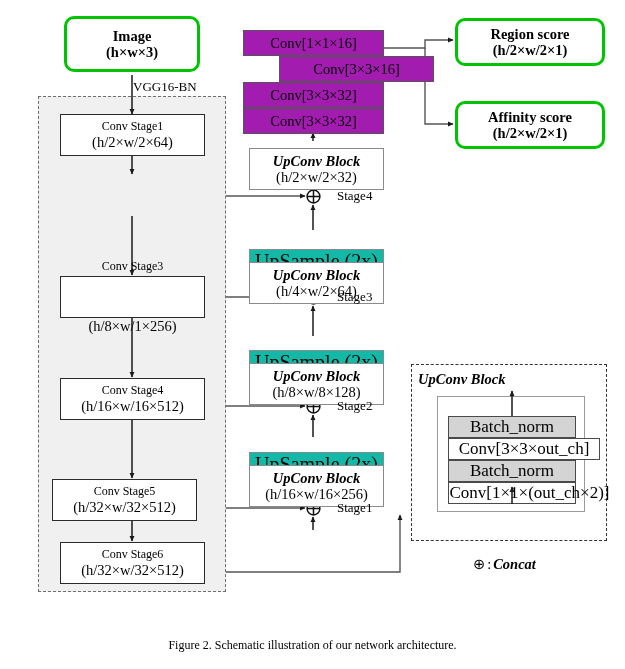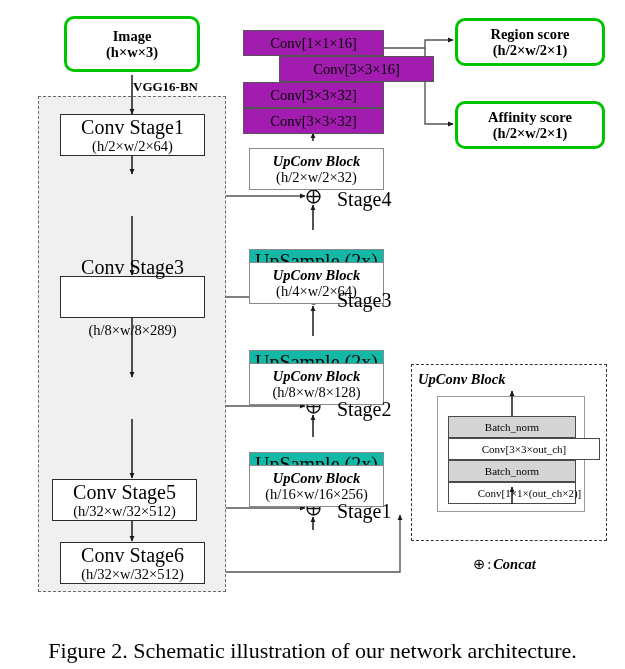--- a/index.html
+++ b/index.html
@@ -7,67 +7,67 @@
        font-family:"Liberation Serif",serif;color:#000;}
 
   #figure{position:absolute;left:0;top:0;width:625px;height:669px;}
 
   
   .box{position:absolute;box-sizing:border-box;display:flex;
        flex-direction:column;align-items:center;justify-content:center;
        text-align:center;line-height:1.12;background:#fff;}
 
   .blk{border:1.4px solid #2b2b2b;font-size:14.5px;}
-  .blk .l1{font-size:20px;}
+  .blk .l1{font-size:12px;}
   .blk .l2{font-size:14.5px;}
 
   
   .green{border:3px solid #00c400;border-radius:10px;background:#fff;
          font-weight:bold;font-size:14.5px;}
   .green .l2{font-weight:bold;}
 
   
   .vgg-region{position:absolute;box-sizing:border-box;
       border:1.6px dashed #6e6e6e;background:#f0f0f0;}
-  .vgg-label{position:absolute;font-weight:bold;font-size:13px;}
+  .vgg-label{position:absolute;font-weight:normal;font-size:13px;}
 
   
   .convrow{position:absolute;box-sizing:border-box;border:1.3px solid #555;
       background:#a21caf;display:flex;align-items:center;justify-content:center;
       font-size:14.5px;}
 
   
   .upsample{position:absolute;box-sizing:border-box;border:1.3px solid #8a8a8a;
       background:#14b8a6;display:flex;align-items:center;justify-content:center;
       font-size:20px;margin-top:12px;}
 
   .upconv{position:absolute;box-sizing:border-box;border:1.3px solid #8a8a8a;
       background:#fff;display:flex;flex-direction:column;align-items:center;
       justify-content:center;text-align:center;line-height:1.12;font-size:14.5px;}
   .upconv .t{font-weight:bold;font-style:italic;font-size:14.5px;}
 
-  .stagelbl{position:absolute;font-size:20px;white-space:nowrap;}
+  .stagelbl{position:absolute;font-size:13px;white-space:nowrap;}
 
   
   .legend-panel{position:absolute;box-sizing:border-box;
       border:1.5px dashed #333;background:#fff;}
   .legend-title{position:absolute;font-weight:bold;font-style:italic;font-size:14.5px;}
   .legend-outer{position:absolute;box-sizing:border-box;border:1.3px solid #9a9a9a;background:#fff;}
   .lrow{position:absolute;box-sizing:border-box;border:1.2px solid #4a4a4a;
-      display:flex;align-items:center;justify-content:center;font-size:11px;
+      display:flex;align-items:center;justify-content:center;font-size:17px;
       white-space:nowrap;}
   .lrow.gray{background:#d4d4d4;}
   .lrow.white{background:#fff;}
 
   .concat-legend{position:absolute;font-size:14.5px;white-space:nowrap;
       display:flex;align-items:center;gap:2px;}
   .concat-legend .w{font-weight:bold;font-style:italic;}
 
   .caption{position:absolute;left:0;width:625px;text-align:center;
-      font-size:22px;}
+      font-size:12px;}
 
   svg.wires{position:absolute;left:0;top:0;width:625px;height:669px;
       pointer-events:none;}
   .oplus{position:absolute;width:17px;height:17px;}
 </style>
 </head>
 <body>
 
 <div id="figure">
 
@@ -149,23 +149,27 @@
   </div>
 
   <div class="box blk" style="left:60px;top:114px;width:145px;height:42px;">
     <div class="l1">Conv Stage1</div>
     <div class="l2">(h/2×w/2×64)</div>
   </div>
 
 
   <div class="box blk" style="left:60px;top:276px;width:145px;height:42px;gap:44px;">
     <div class="l1">Conv Stage3</div>
-    <div class="l2">(h/8×w/8×289)</div>
-  </div>
-
+    <div class="l2">(h/8×w/1×256)</div>
+  </div>
+
+  <div class="box blk" style="left:60px;top:378px;width:145px;height:42px;">
+    <div class="l1">Conv Stage4</div>
+    <div class="l2">(h/16×w/16×512)</div>
+  </div>
 
   <div class="box blk" style="left:52px;top:479px;width:145px;height:42px;">
     <div class="l1">Conv Stage5</div>
     <div class="l2">(h/32×w/32×512)</div>
   </div>
 
   <div class="box blk" style="left:60px;top:542px;width:145px;height:42px;">
     <div class="l1">Conv Stage6</div>
     <div class="l2">(h/32×w/32×512)</div>
   </div>

